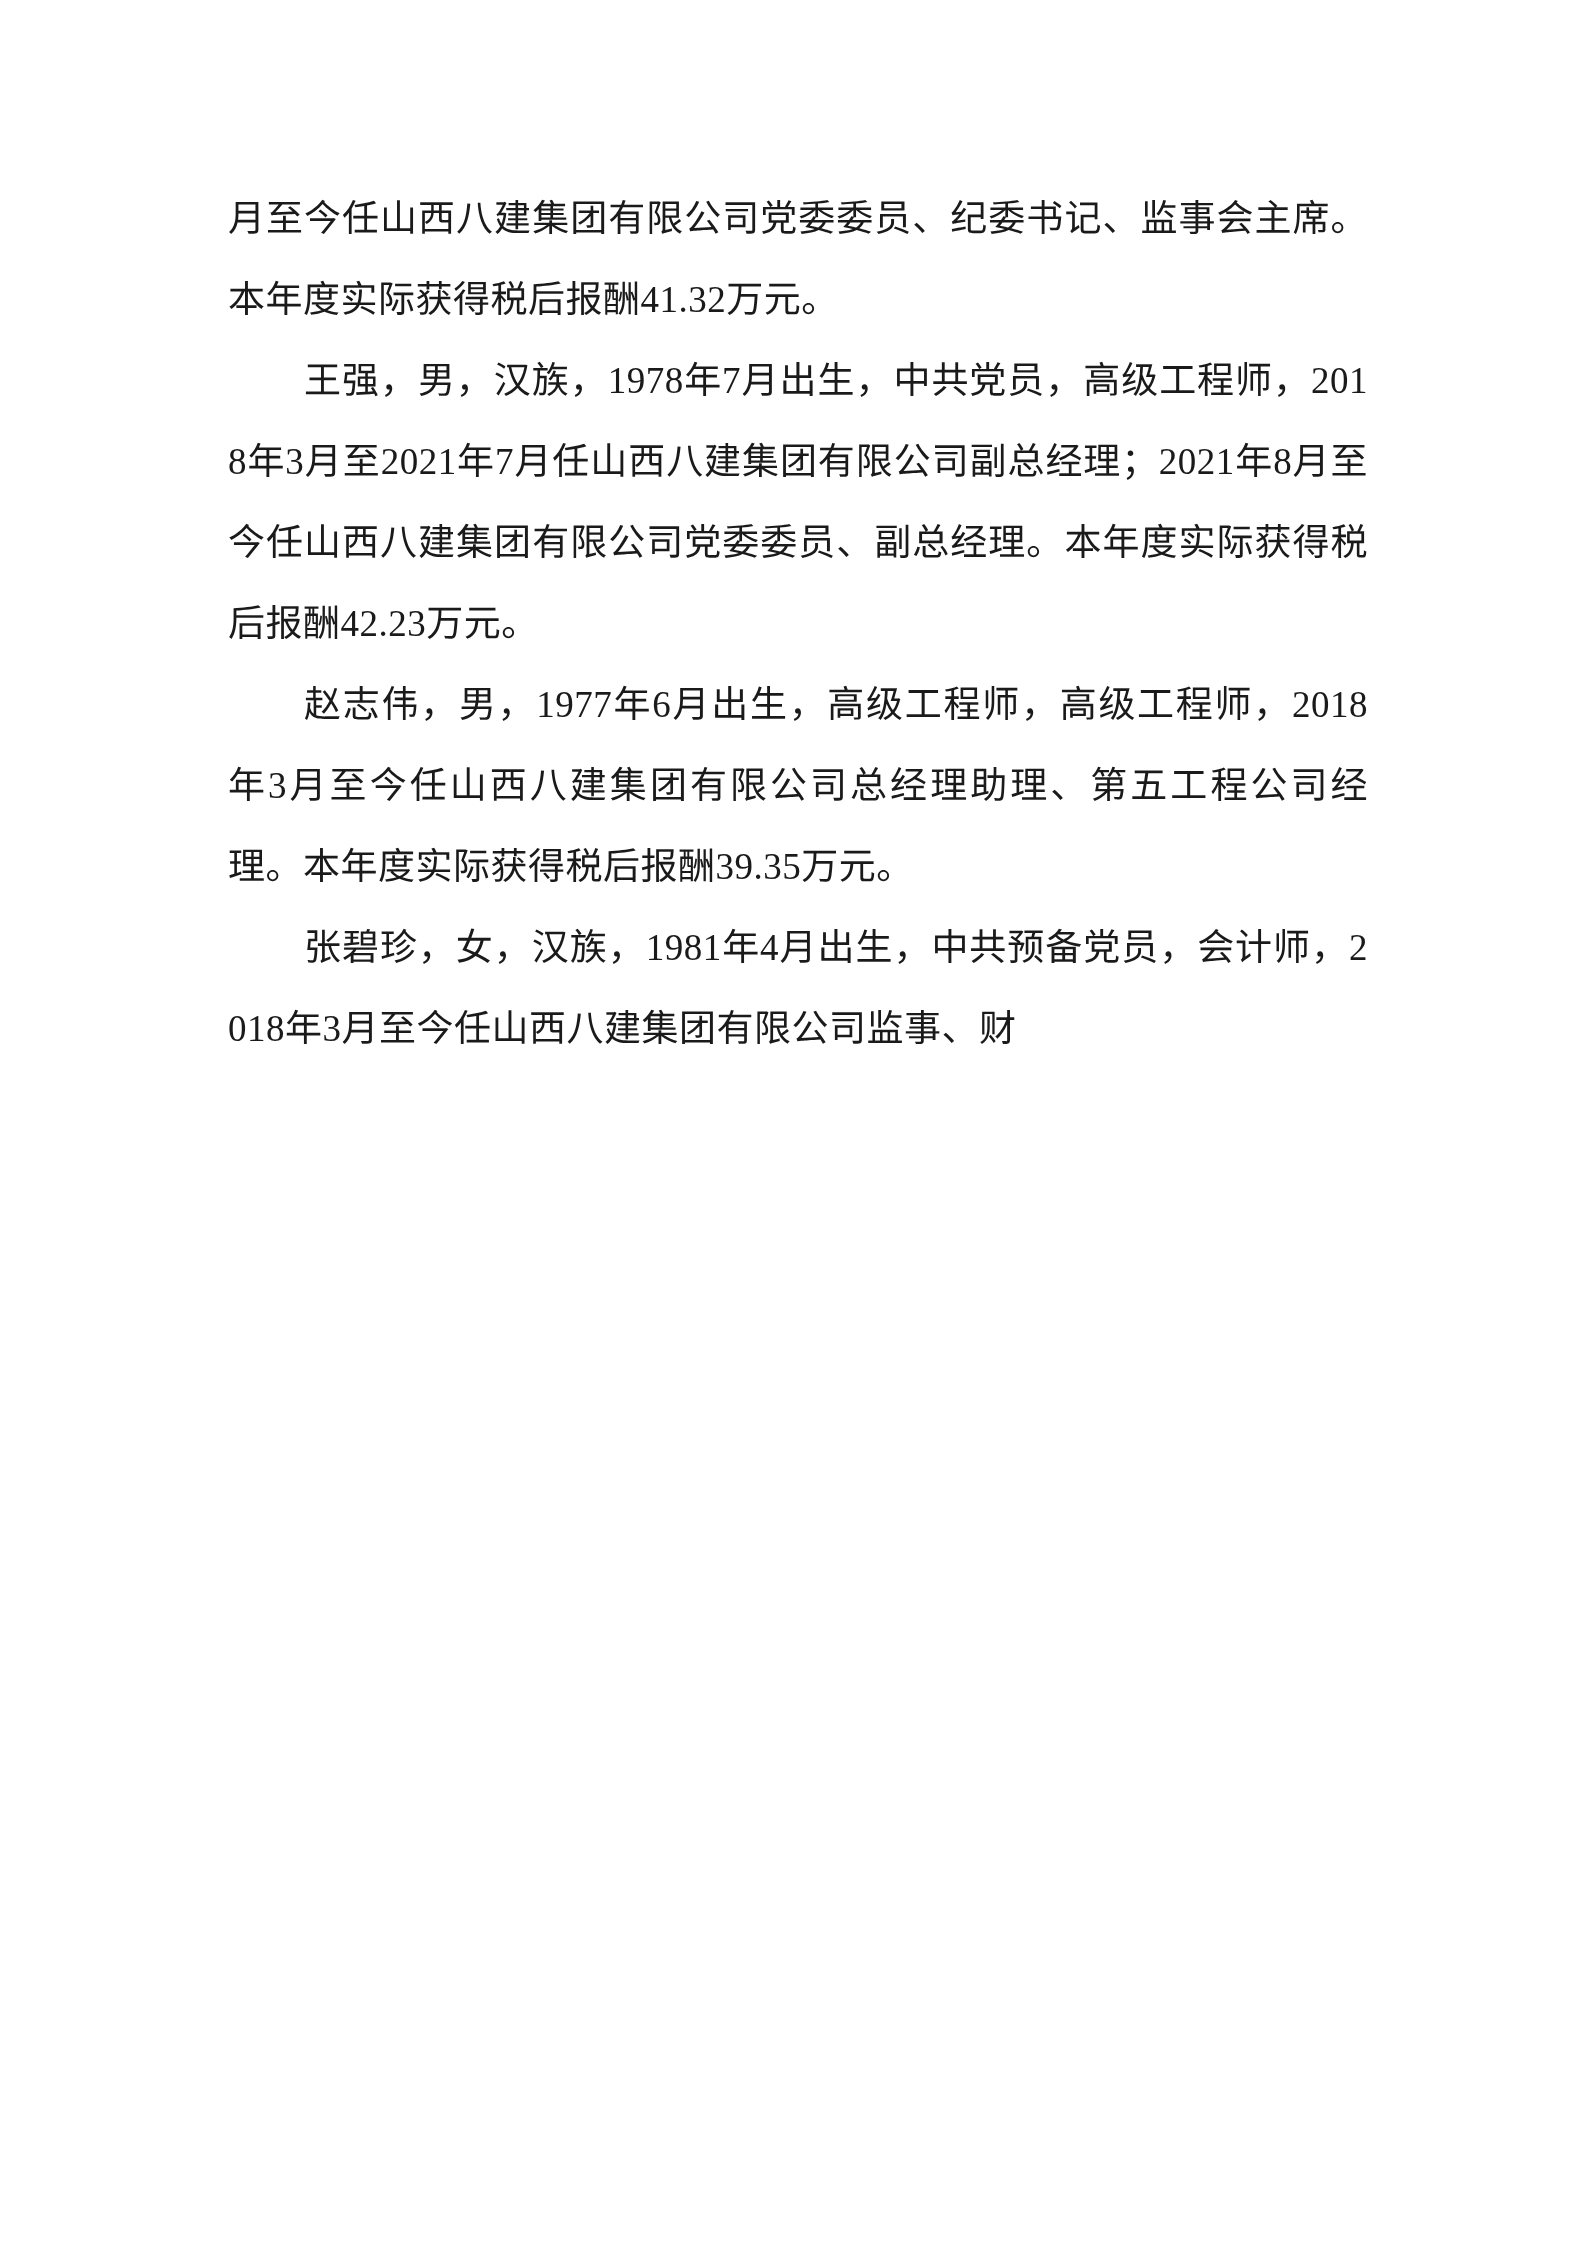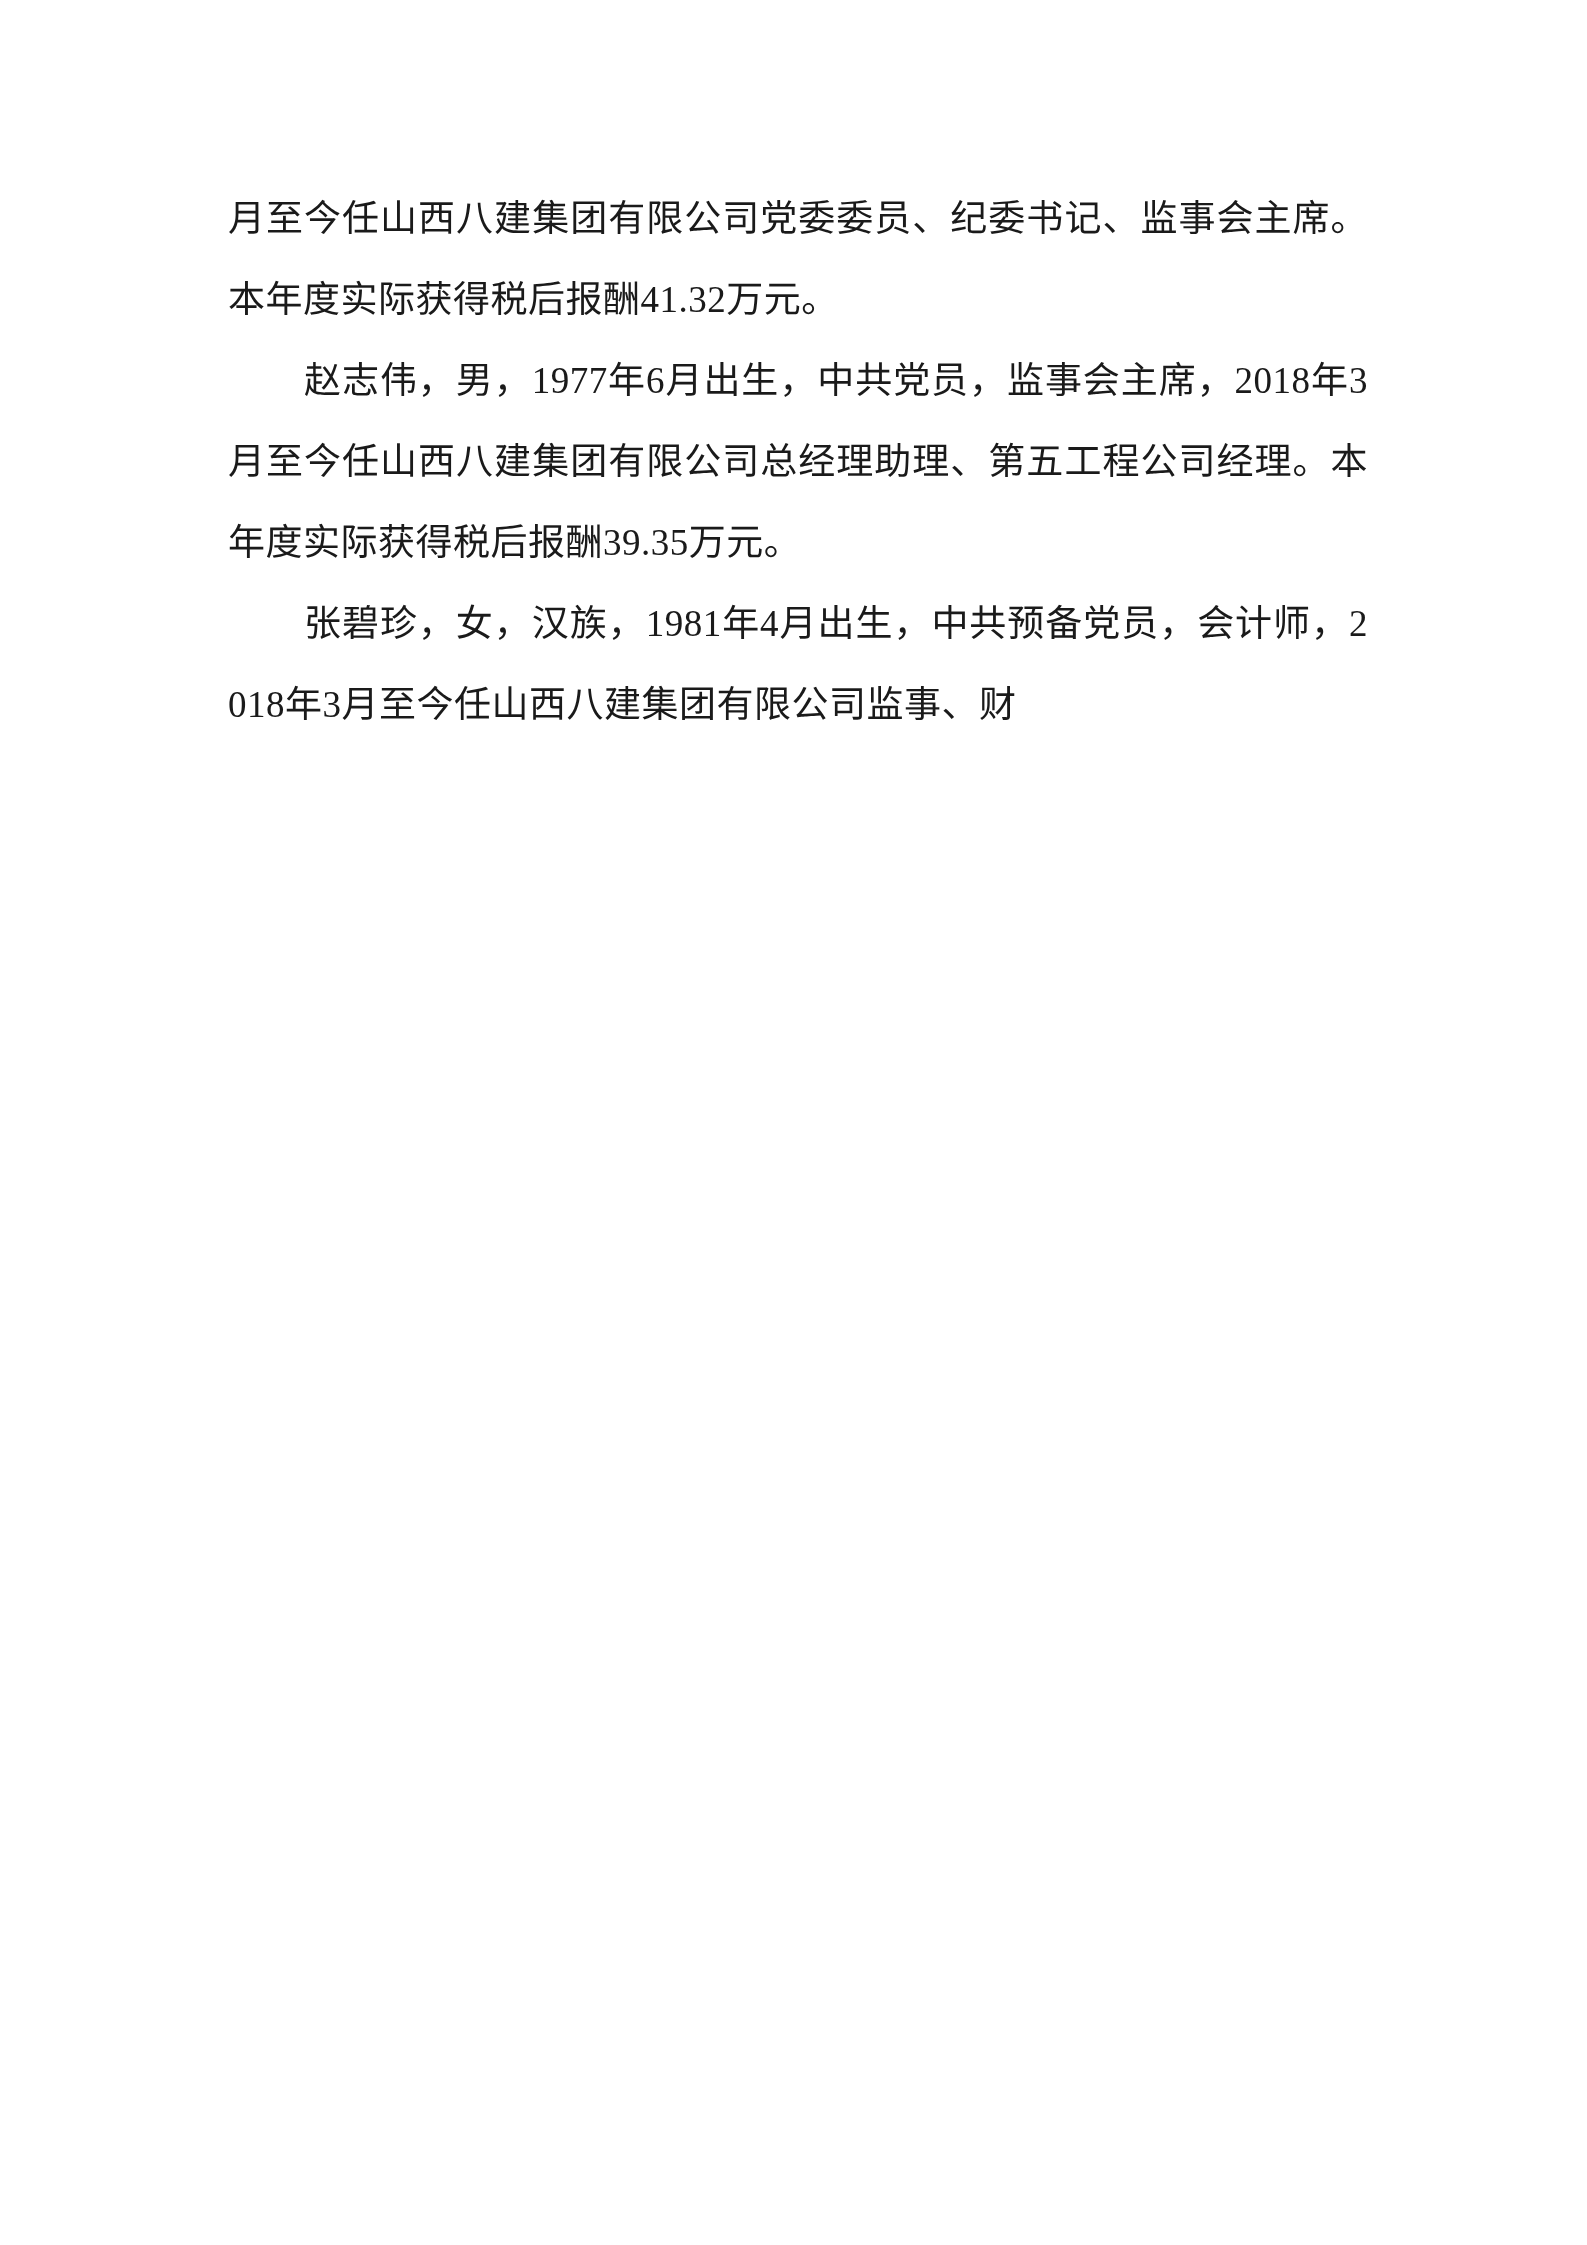--- a/index.html
+++ b/index.html
@@ -37,16 +37,17 @@
   p.indent {
     text-indent: 76px;
   }
 </style>
 </head>
 <body>
 
 <div class="page">
   <div class="content">
     <p class="para">月至今任山西八建集团有限公司党委委员、纪委书记、监事会主席。本年度实际获得税后报酬41.32万元。</p>
-    <p class="para indent">赵志伟，男，1977年6月出生，中共党员，监事会主席，2018年3月至今任山西八建集团有限公司总经理助理、第五工程公司经理。本年度实际获得税后报酬39.35万元。</p>
+    <p class="para indent">王强，男，汉族，1978年7月出生，中共党员，高级工程师，2018年3月至2021年7月任山西八建集团有限公司副总经理；2021年8月至今任山西八建集团有限公司党委委员、副总经理。本年度实际获得税后报酬42.23万元。</p>
+    <p class="para indent">赵志伟，男，1977年6月出生，高级工程师，高级工程师，2018年3月至今任山西八建集团有限公司总经理助理、第五工程公司经理。本年度实际获得税后报酬39.35万元。</p>
     <p class="para indent">张碧珍，女，汉族，1981年4月出生，中共预备党员，会计师，2018年3月至今任山西八建集团有限公司监事、财</p>
   </div>
 </div>
 
 </body></html>

